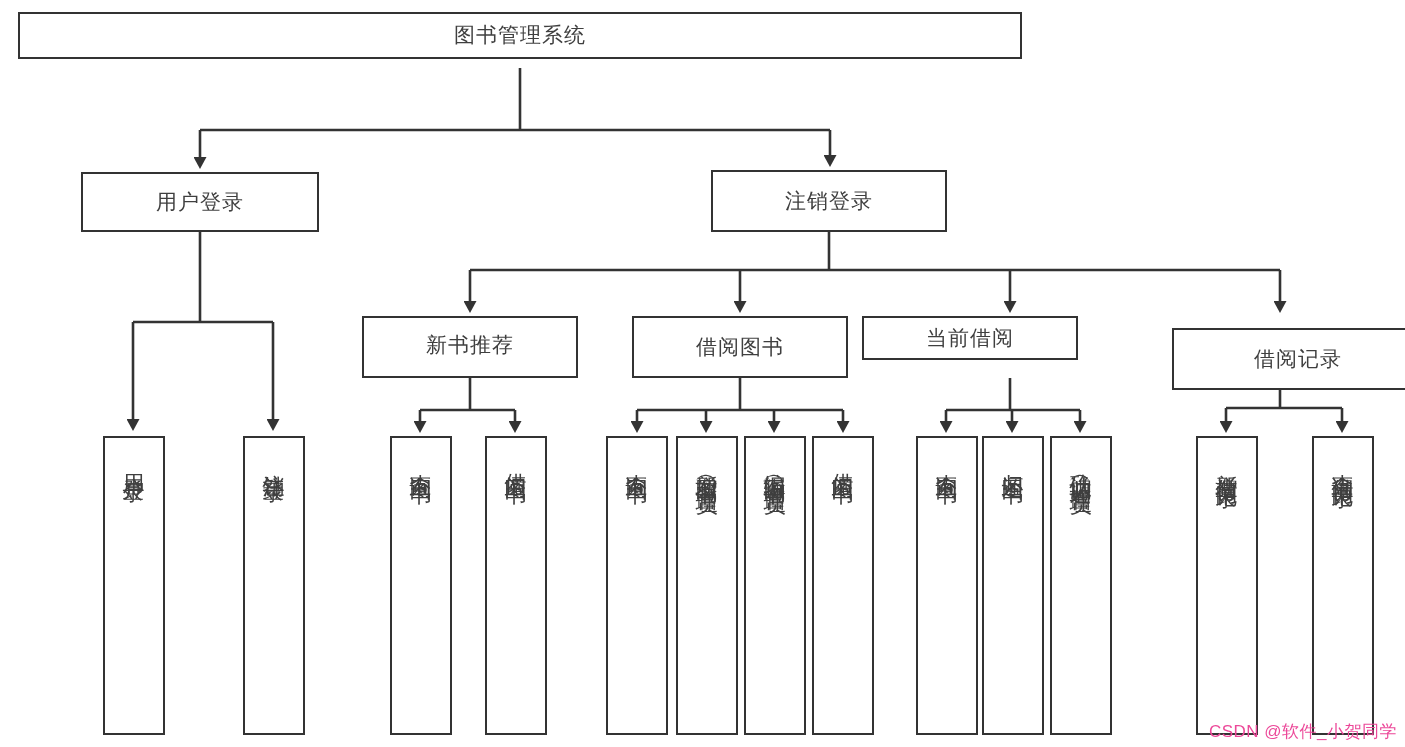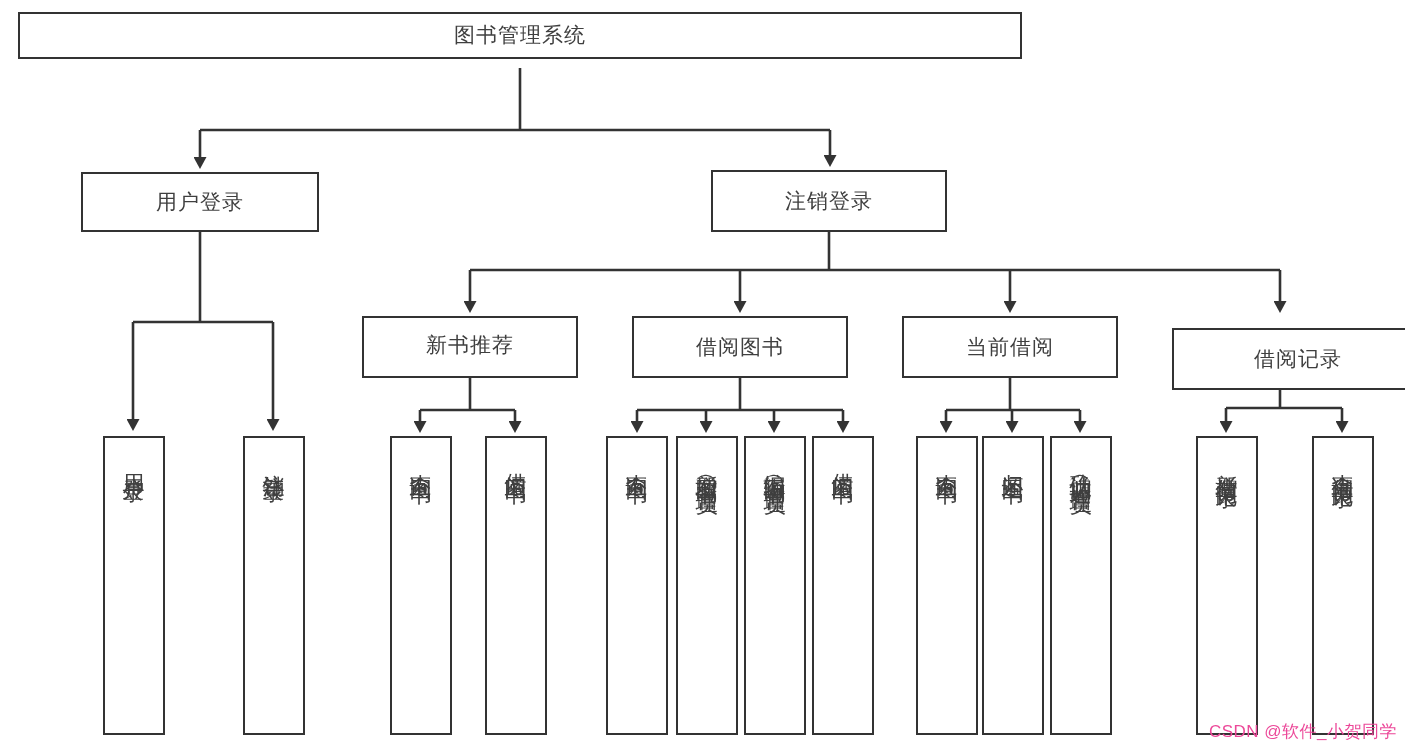--- a/index.html
+++ b/index.html
@@ -121,21 +121,21 @@
   <div class="node" style="left:711px;top:170px;width:236px;height:62px;">
     <span class="txt">注销登录</span>
   </div>
 
   <div class="node" style="left:362px;top:316px;width:216px;height:62px;font-family:Liberation Mono, monospace;">
     <span class="txt">新书推荐</span>
   </div>
   <div class="node" style="left:632px;top:316px;width:216px;height:62px;">
     <span class="txt">借阅图书</span>
   </div>
-  <div class="node" style="left:902px;top:316px;width:216px;height:62px;">
+  <div class="node" style="left:862px;top:316px;width:216px;height:44px;">
     <span class="txt">当前借阅</span>
   </div>
   <div class="node" style="left:1172px;top:328px;width:252px;height:62px;text-align:center;">
     <span class="txt">借阅记录</span>
   </div>
 
   <div class="node vert" style="left:103px;top:436px;width:62px;height:299px;">
     <span class="txt">用户登录</span>
   </div>
   <div class="node vert" style="left:243px;top:436px;width:62px;height:299px;">

